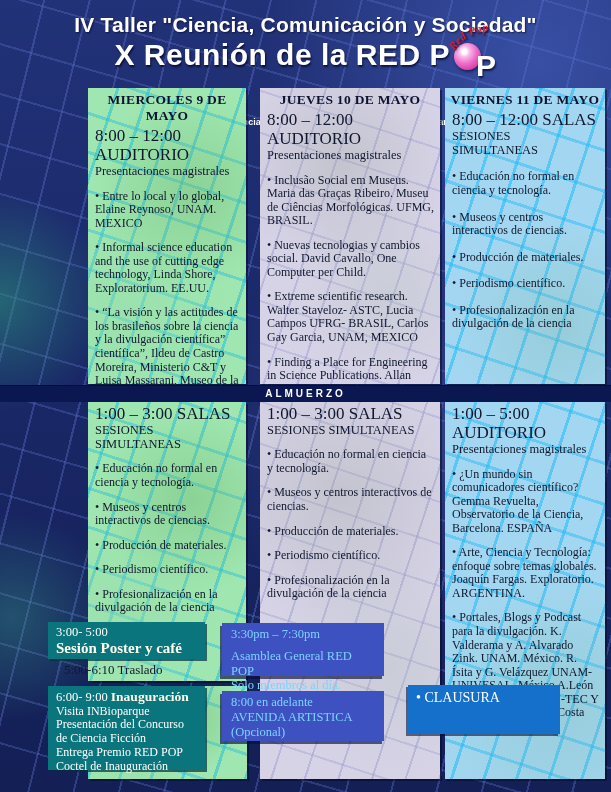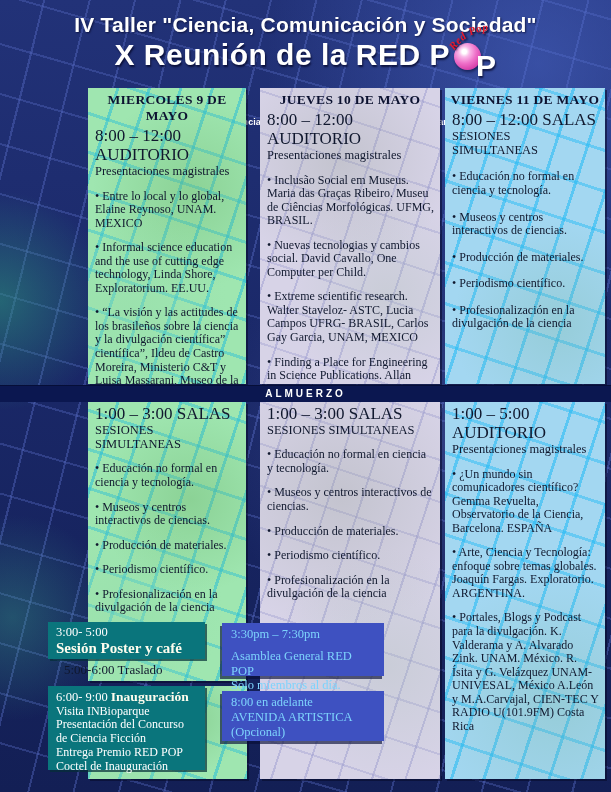--- a/index.html
+++ b/index.html
@@ -220,21 +220,21 @@
       <div class="item">¿Un mundo sin comunicadores científico? Gemma Revuelta, Observatorio de la Ciencia, Barcelona. ESPAÑA</div>
       <div class="item">Arte, Ciencia y Tecnología: enfoque sobre temas globales. Joaquín Fargas. Exploratorio. ARGENTINA.</div>
       <div class="item">Portales, Blogs y Podcast para la divulgación. K. Valderama y A. Alvarado Zink. UNAM. México. R. Ísita  y G. Velázquez UNAM-UNIVESAL, México A.León y M.A.Carvajal, CIEN-TEC Y RADIO U(101.9FM) Costa Rica</div>
     </div>
   </div>
 
   <div class="teal teal1">
     <div>3:00- 5:00</div>
     <div class="ptitle">Sesión Poster y café</div>
   </div>
-  <div class="traslado">5:00-6:00 Traslado</div>
+  <div class="traslado">5:00-6:10 Traslado</div>
   <div class="teal teal2">
     <div>
       <span>6:00- 9:00</span>
       <span class="inaug-title">Inauguración</span>
     </div>
     <div class="tline">Visita INBioparque</div>
     <div class="tline">Presentación del Concurso de Ciencia Ficción</div>
     <div class="tline">Entrega Premio RED POP</div>
     <div class="tline">Coctel de Inauguración</div>
   </div>
@@ -243,14 +243,15 @@
     <div>3:30pm – 7:30pm</div>
     <div class="rgap">Asamblea General RED POP</div>
     <div>Sólo miembros al día.</div>
   </div>
   <div class="royal royal2">
     <div>8:00 en adelante</div>
     <div>AVENIDA ARTISTICA</div>
     <div>(Opcional)</div>
   </div>
 
+  <div class="clausura">• CLAUSURA</div>
 
 </div>
 
 </body></html>

